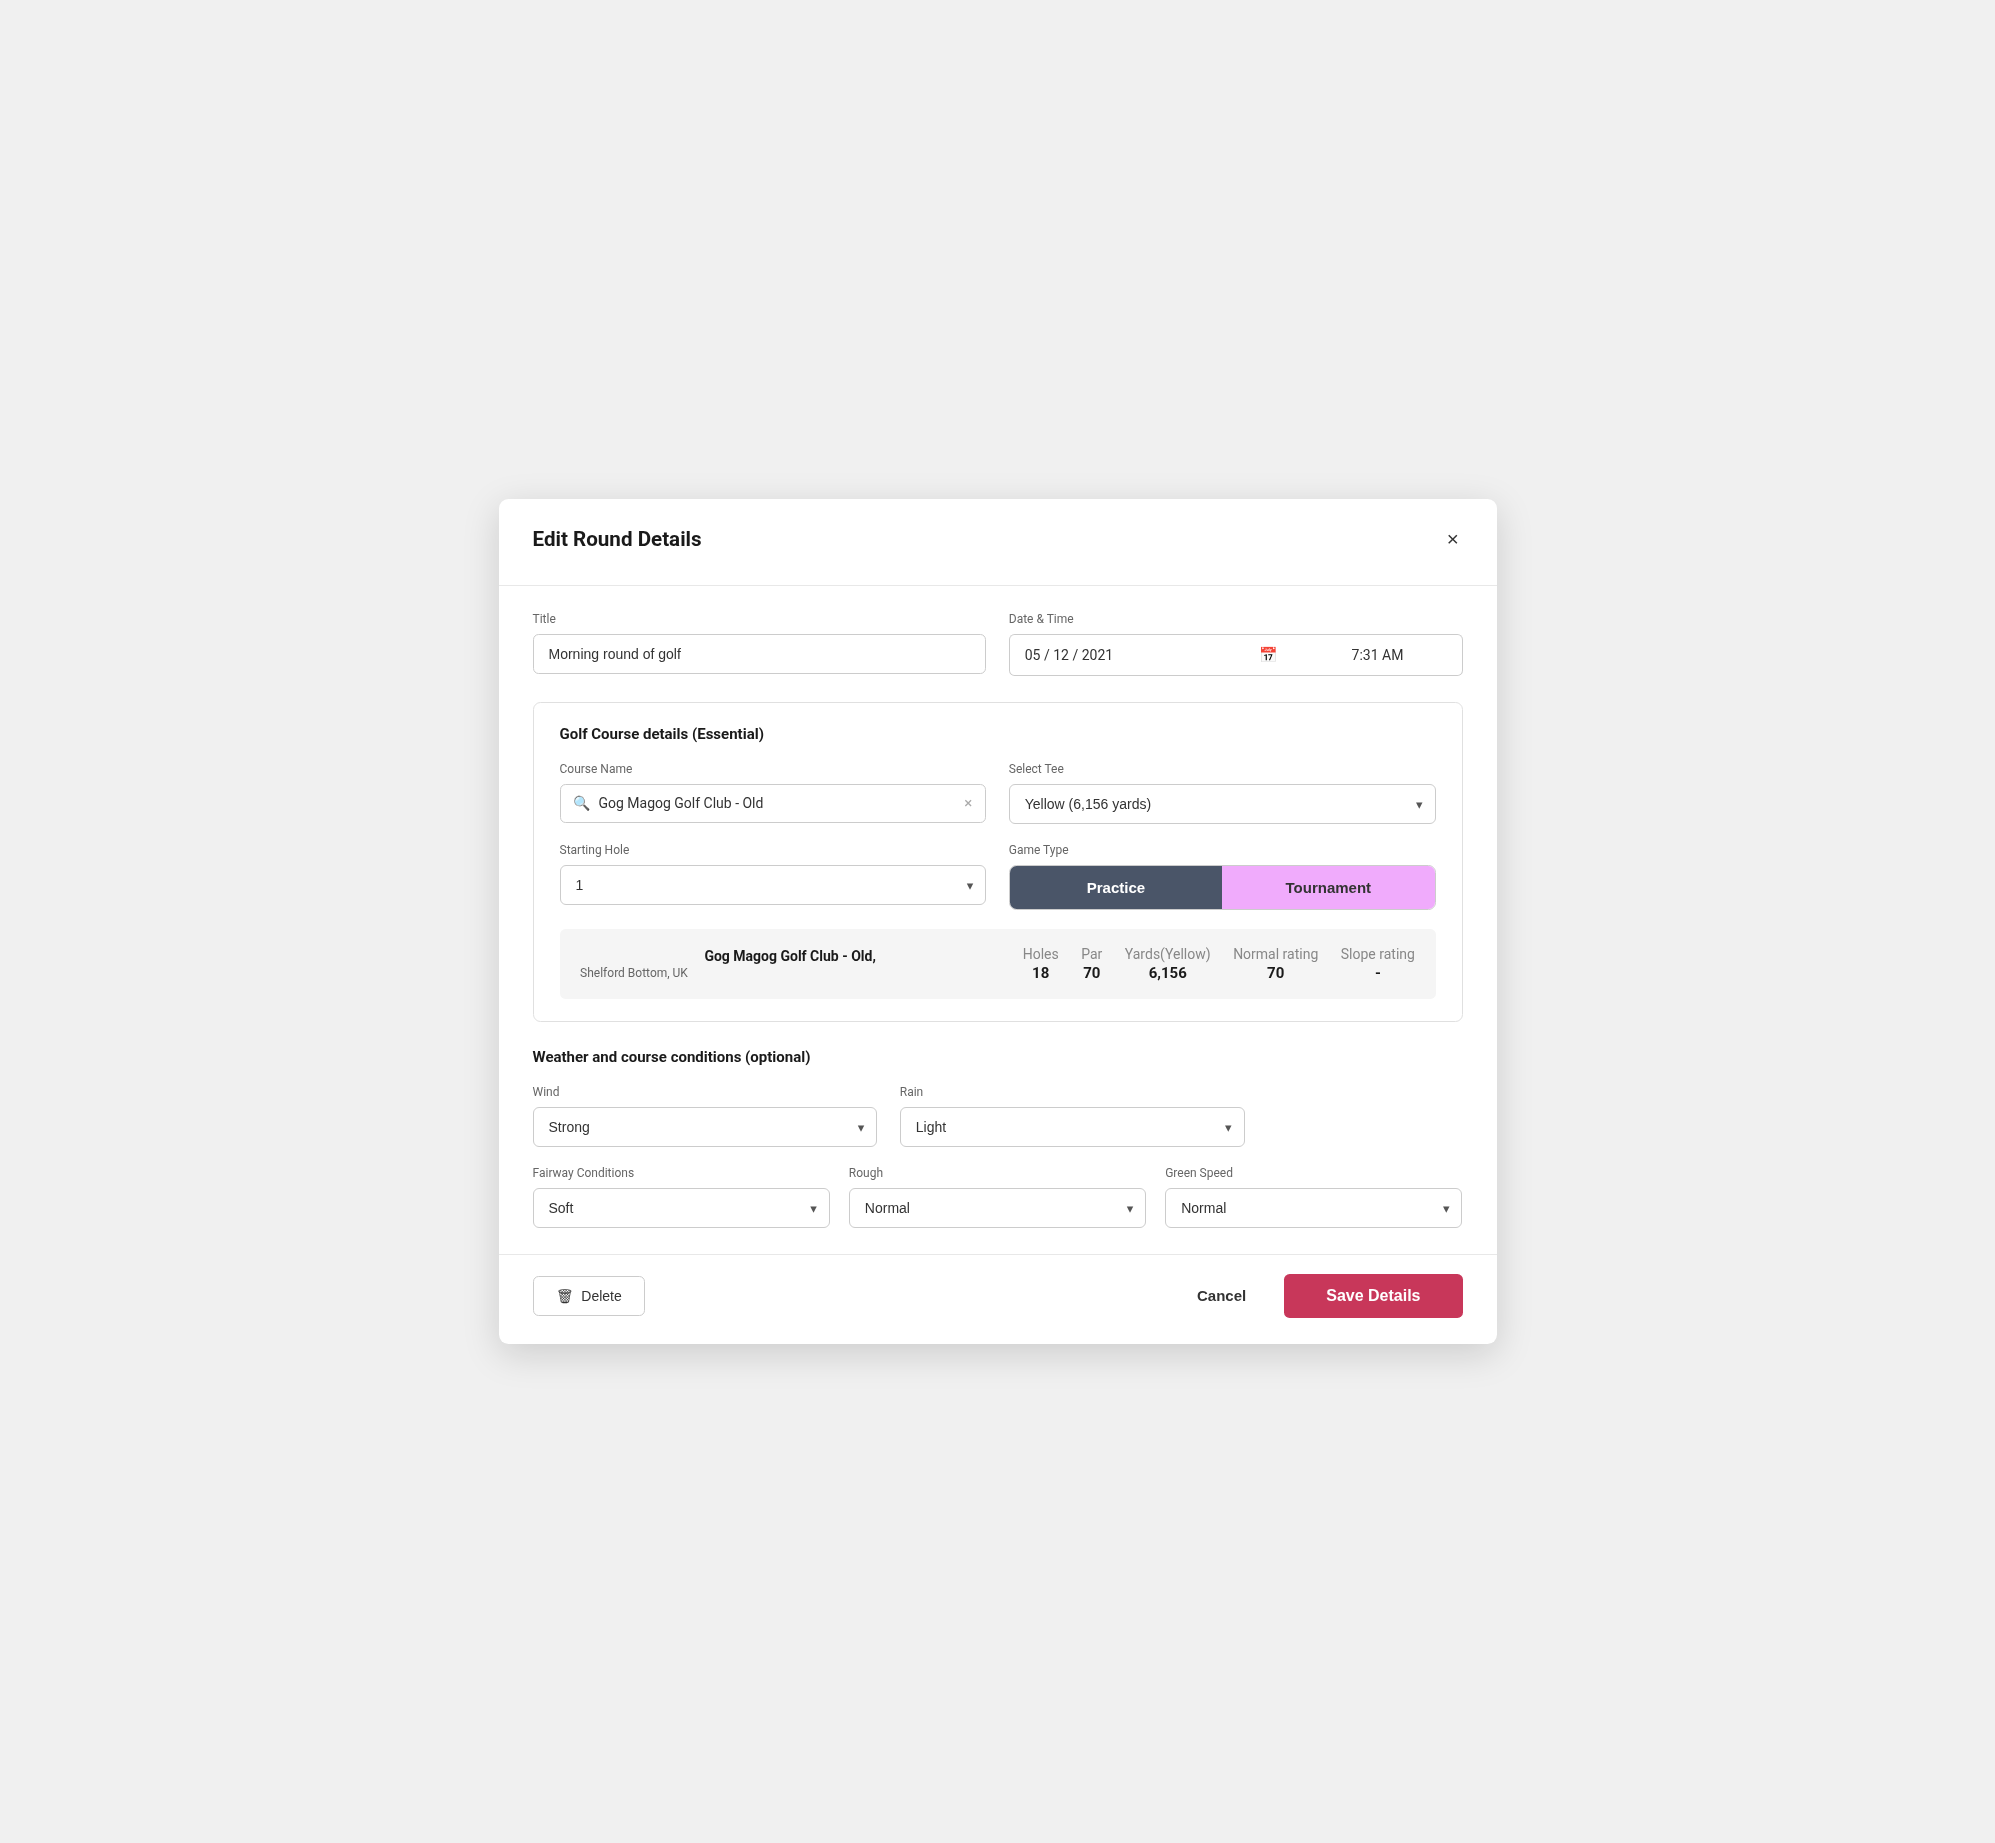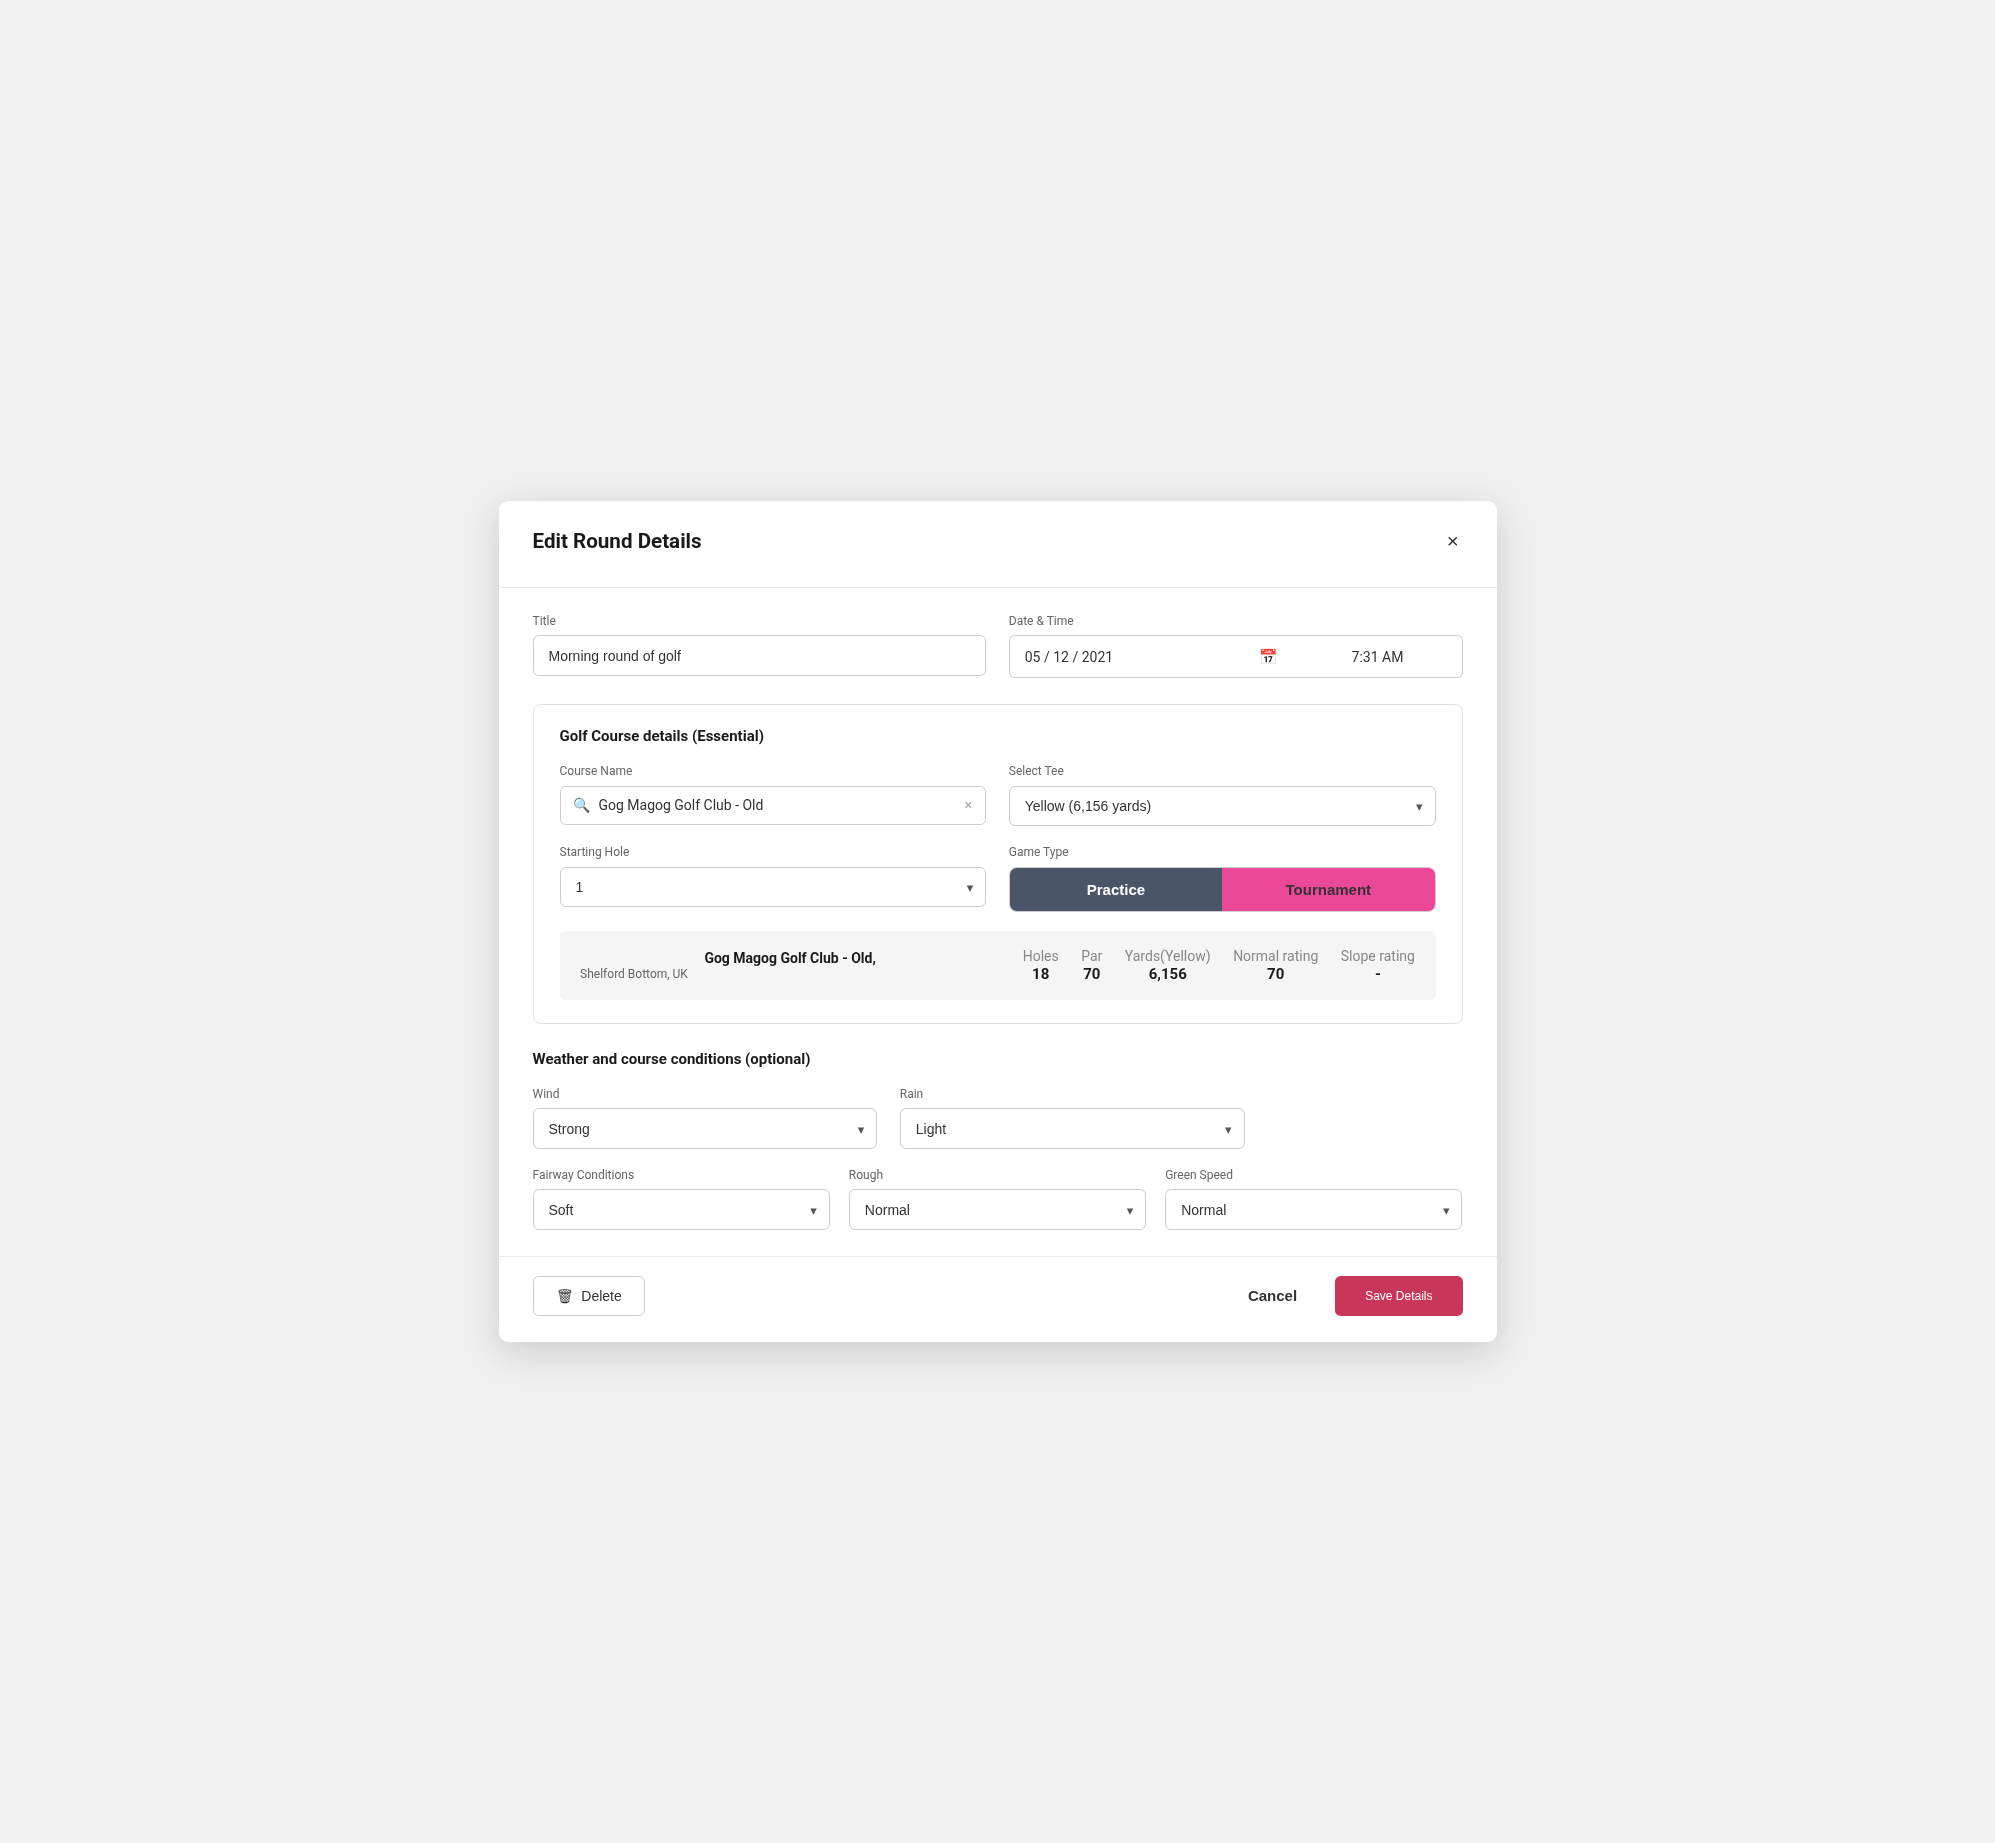--- a/index.html
+++ b/index.html
@@ -180,21 +180,21 @@
       overflow: hidden;
     }
     .toggle-btn {
       flex: 1;
       padding: 13px;
       text-align: center;
       font-size: 15px;
       font-weight: 600;
       cursor: pointer;
       border: none;
-      background: #ec4899;
+      background: #f0abfc;
       color: #333;
     }
     .toggle-btn.active {
       background: #4a5568;
       color: #fff;
     }
     .course-info-bar {
       background: #f5f5f5;
       border-radius: 5.6px;
       padding: 17px 20.6px;
@@ -270,23 +270,23 @@
       font-weight: 600;
       color: #333;
       cursor: pointer;
       padding: 11.2px 19px;
     }
     .save-btn {
       background: #c8375a;
       color: #fff;
       border: none;
       border-radius: 5.6px;
-      padding: 13px 30px;
-      font-size: 12px;
-      font-weight: 400;
+      padding: 13px 42px;
+      font-size: 16px;
+      font-weight: 700;
       cursor: pointer;
     }
     .calendar-icon {
       color: #aaa;
       font-size: 15px;
     }
   </style>
 </head>
 <body>
 

